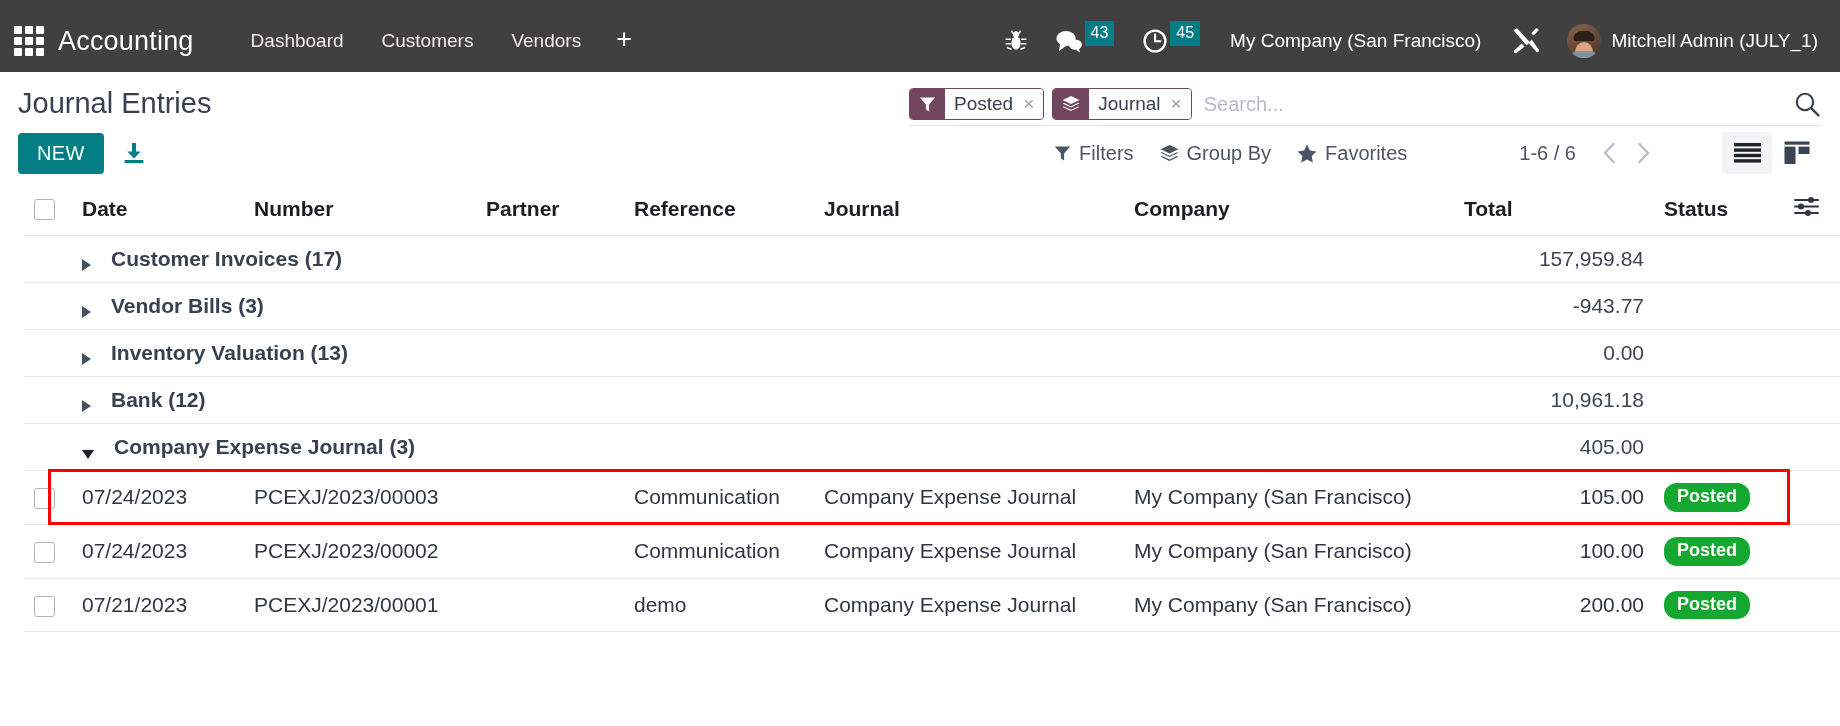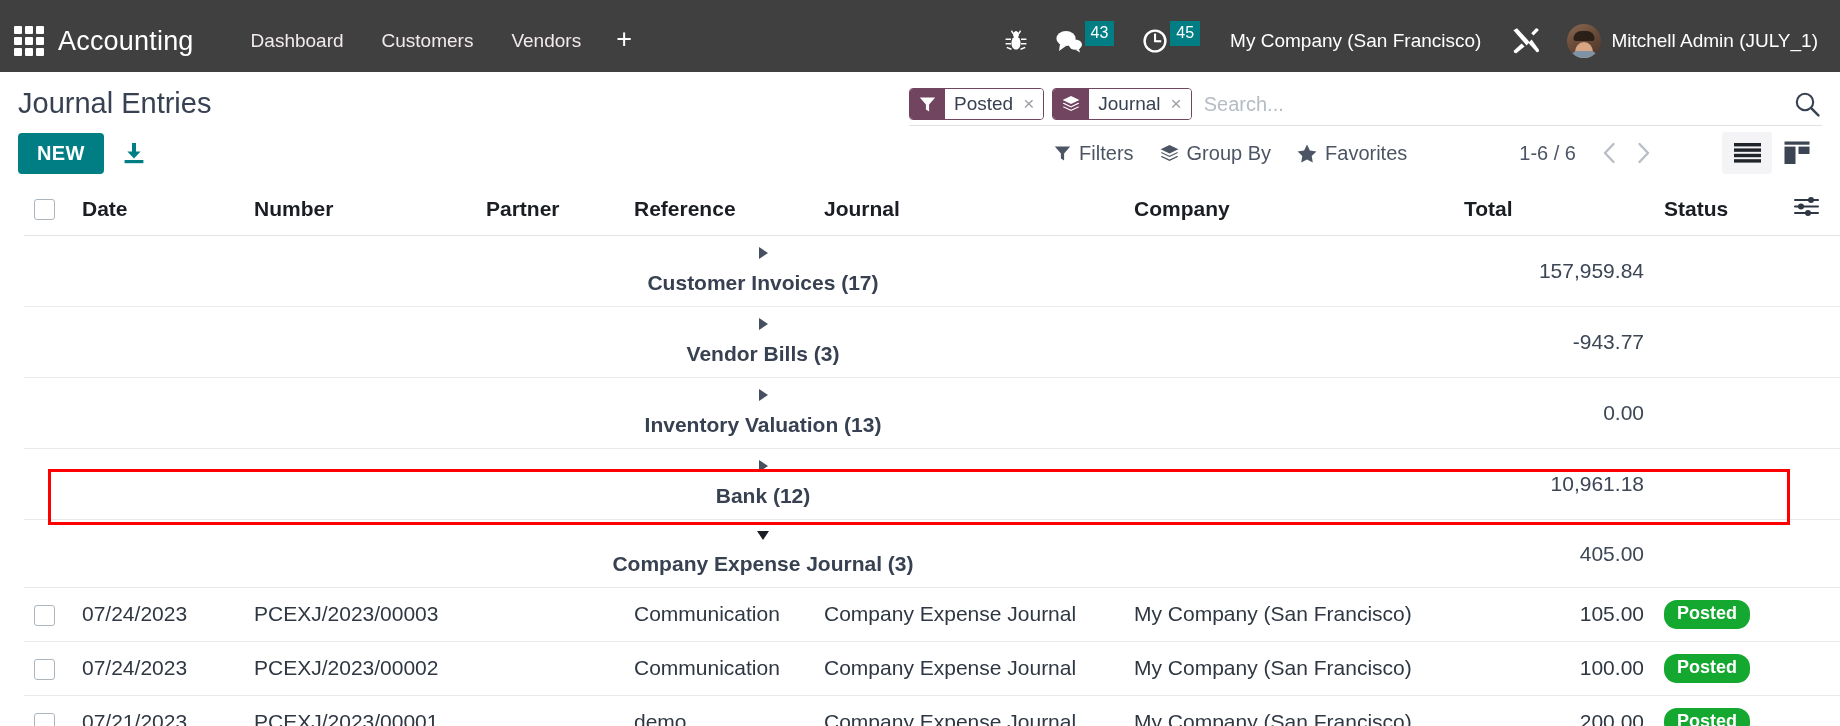--- a/index.html
+++ b/index.html
@@ -215,21 +215,21 @@
     align-items: center;
     padding: 6px 18px 10px 18px;
     min-height: 56px;
   }
   .btn-new {
     background: #017e84;
     color: #ffffff;
     border: none;
     border-radius: 4px;
     font-size: 20px;
-    font-weight: 700;
+    font-weight: 400;
     letter-spacing: .4px;
     padding: 9px 19px;
     cursor: pointer;
     font-family: "Liberation Sans", sans-serif;
     margin-right: 14px;
   }
   .btn-import {
     color: #017e84;
     display: flex; align-items: center;
     cursor: pointer;
@@ -332,24 +332,23 @@
     white-space: nowrap;
   }
   tbody tr.group-row td.col-total {
     font-weight: 400;
     color: #3c4654;
     text-align: right;
     padding-right: 10px;
   }
   .group-label {
     display: flex;
-    align-items: center;
-    gap: 12px;
-    cursor: pointer;
-    flex-direction: column;
+    align-items: flex-end;
+    gap: 20px;
+    cursor: pointer;
   }
   .caret {
     width: 0; height: 0;
     border-style: solid;
     flex: 0 0 auto;
   }
   .caret.closed {
     border-width: 6px 0 6px 9px;
     border-color: transparent transparent transparent #46505f;
   }

